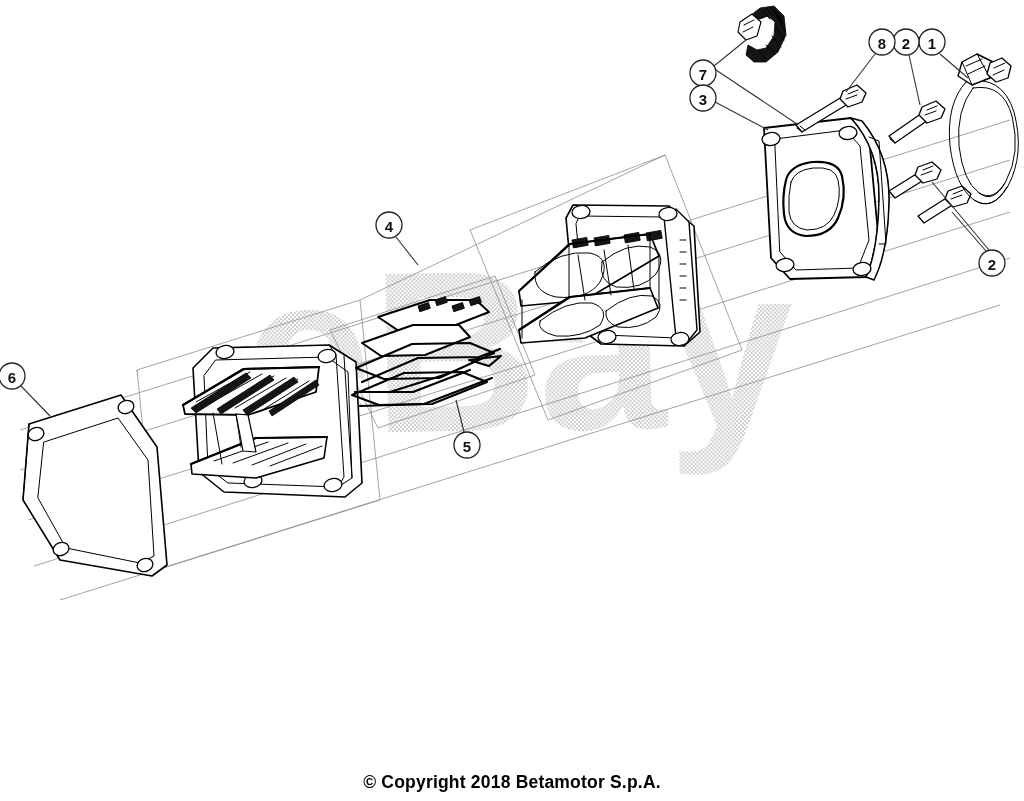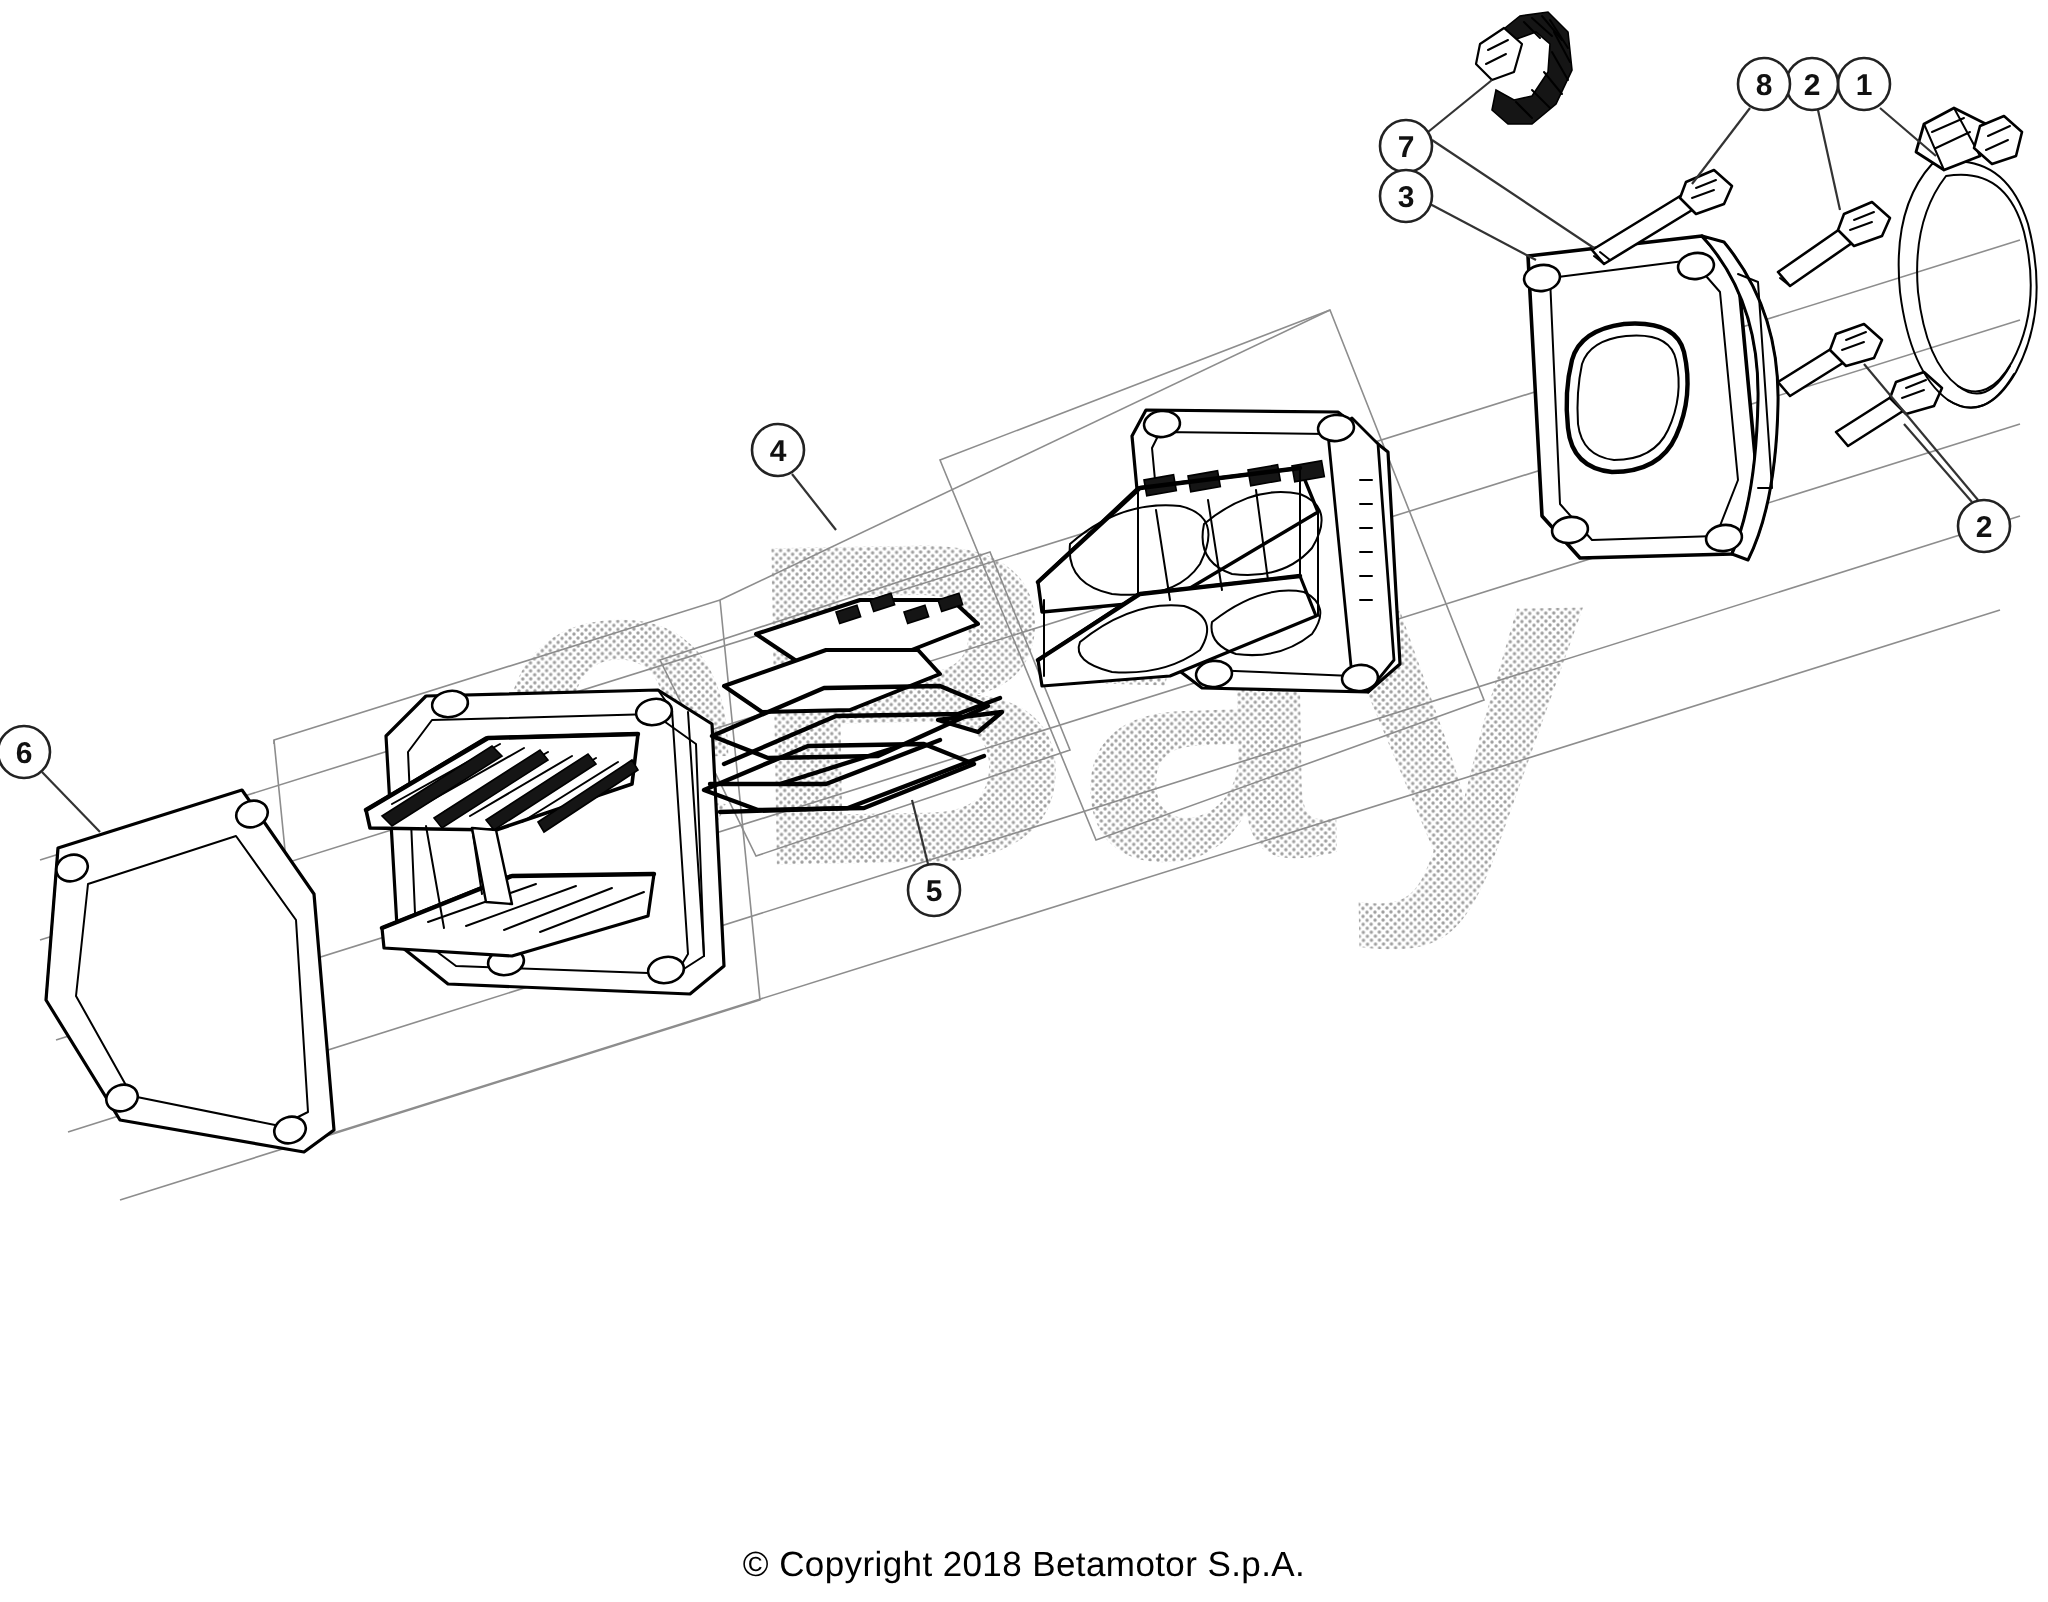--- a/index.html
+++ b/index.html
@@ -30,21 +30,21 @@
     display: block;
   }
   .copyright-line {
     position: absolute;
     left: 0;
     top: 772px;
     width: 1024px;
     text-align: center;
     font-family: "Liberation Sans", sans-serif;
     font-size: 17.5px;
-    font-weight: normal;
+    font-weight: bold;
     color: #000000;
     letter-spacing: 0.2px;
   }
   .callout-num {
     font-family: "Liberation Sans", sans-serif;
     font-size: 15px;
     font-weight: bold;
     fill: #111111;
     text-anchor: middle;
     dominant-baseline: central;

